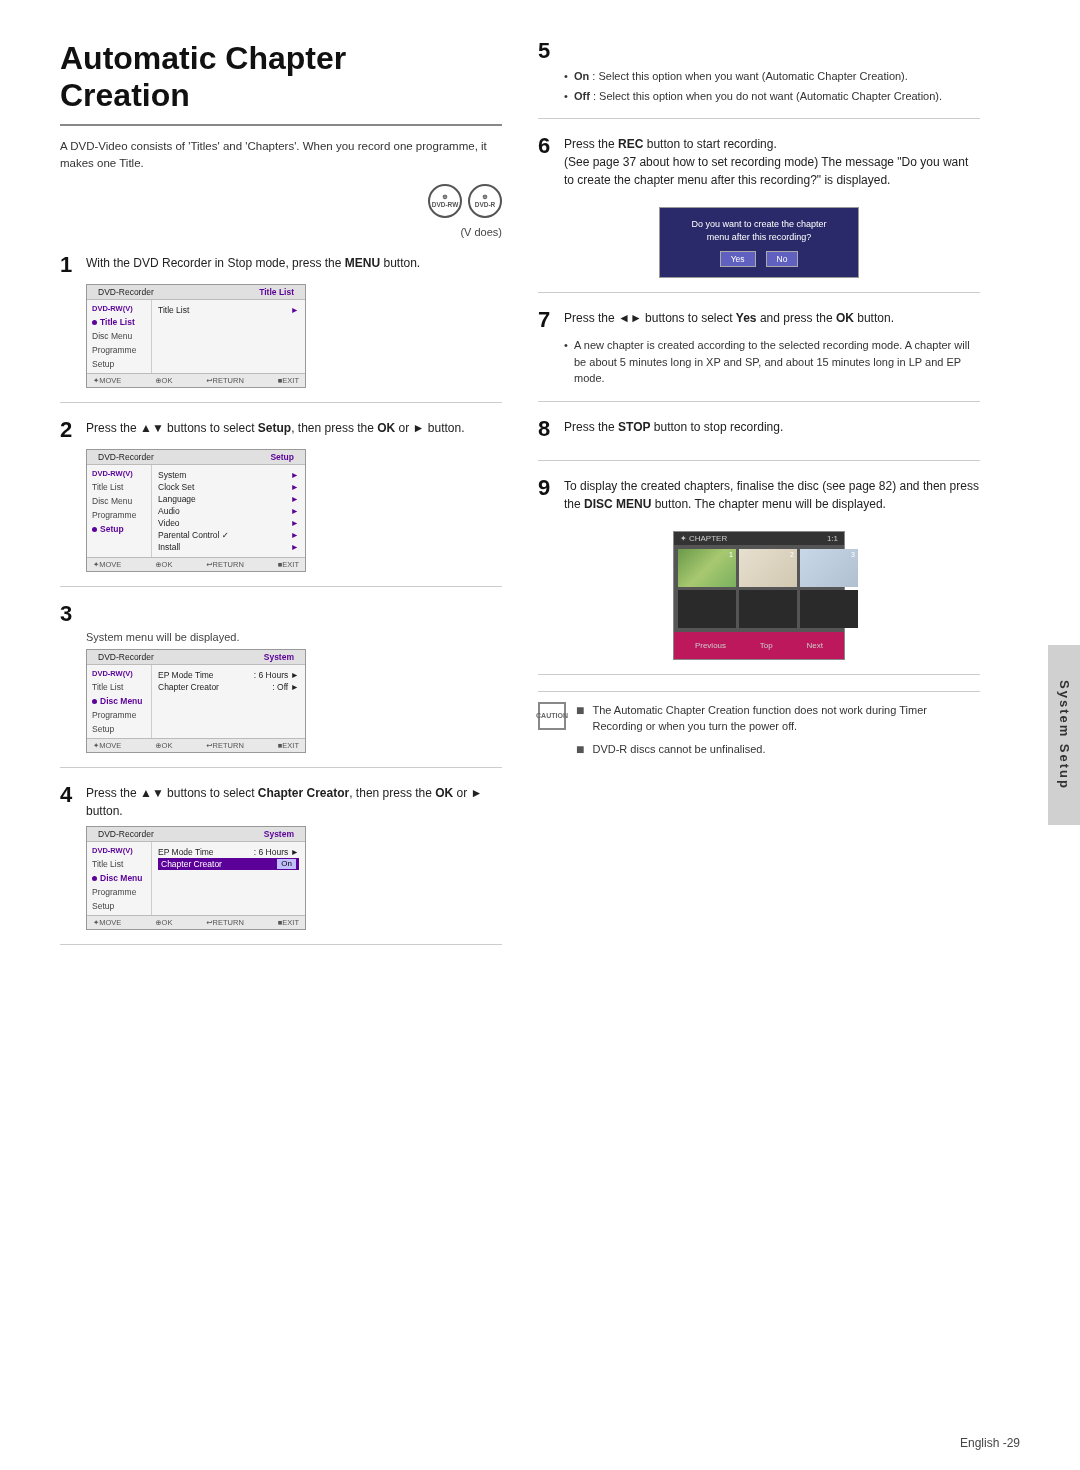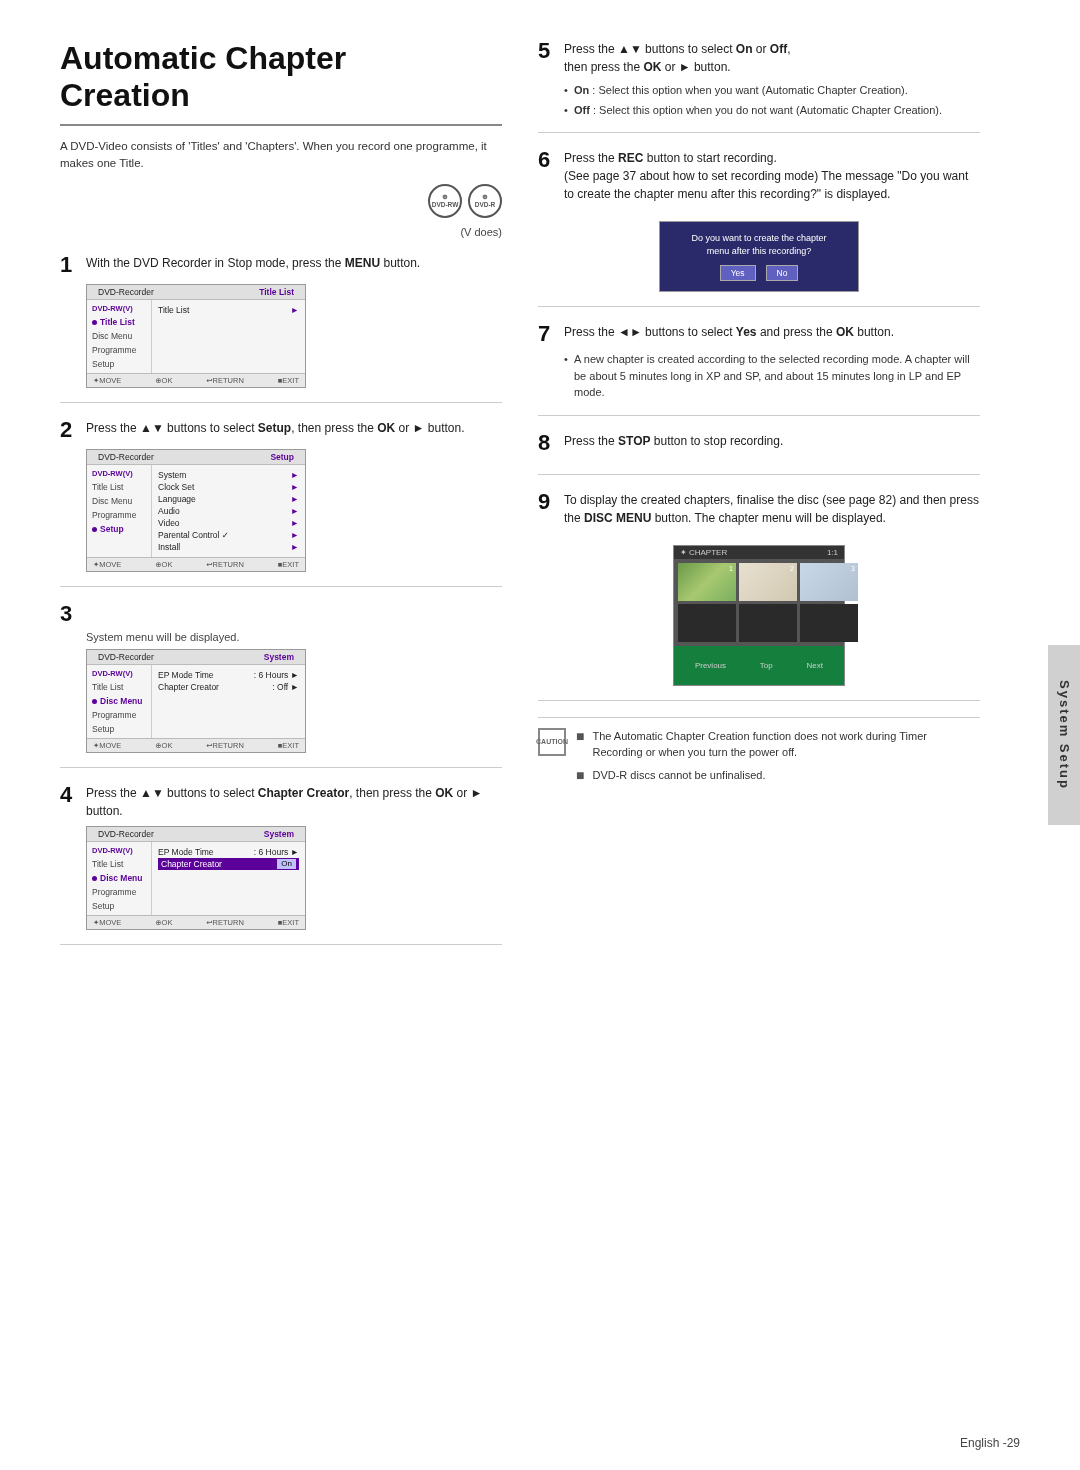--- a/index.html
+++ b/index.html
@@ -293,23 +293,23 @@
       position: absolute;
       top: 2px;
       right: 3px;
       color: white;
       font-size: 7px;
     }
 
     .chapter-nav {
       display: flex;
       justify-content: space-around;
-      background: #15803d;
+      background: #be185d;
       color: #ccc;
-      padding: 15px 4px;
+      padding: 9px 4px;
       font-size: 8px;
     }
 
     
     .notes-section {
       margin-top: 12px;
       border-top: 1px solid #ccc;
       padding-top: 10px;
     }
 
@@ -568,23 +568,20 @@
       </div>
     </div>
 
   </div>
 
   <div>
 
     <div class="right-step">
       <div class="step-header">
         <span class="step-number">5</span>
-        <span class="step-text">
-          Press the ▲▼ buttons to select <strong>On</strong> or <strong>Off</strong>,<br>then press the <strong>OK</strong> or ► button.
-        </span>
       </div>
       <div class="bullet-item">
         <strong>On</strong> : Select this option when you want (Automatic Chapter Creation).
       </div>
       <div class="bullet-item">
         <strong>Off</strong> : Select this option when you do not want (Automatic Chapter Creation).
       </div>
     </div>
 
     <div class="right-step">

